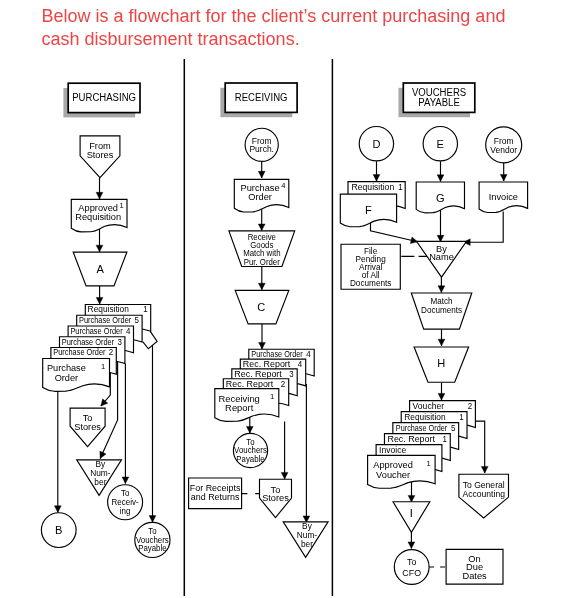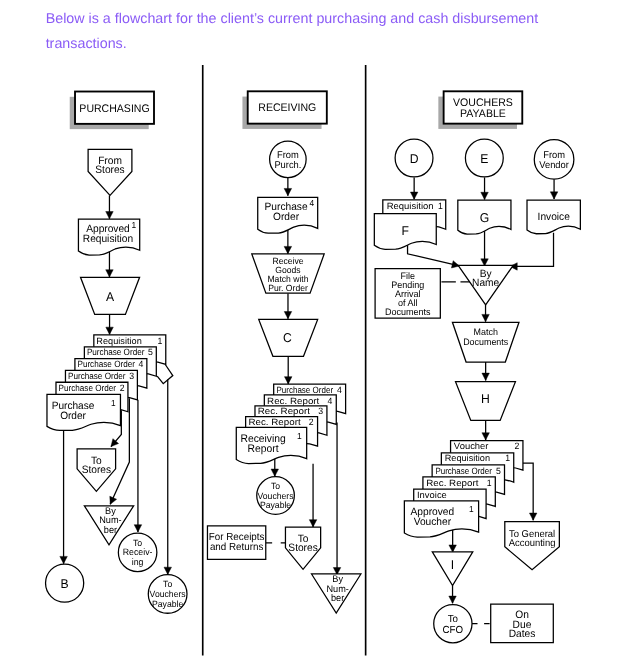--- a/index.html
+++ b/index.html
@@ -1,17 +1,17 @@
 <!DOCTYPE html>
 <html><head>
 <meta charset="utf-8">
 <style>
 html,body{margin:0;padding:0;background:#ffffff;}
 body{width:575px;height:598px;overflow:hidden;font-family:"Liberation Sans",sans-serif;}
-#intro{position:absolute;left:41.5px;top:5px;width:500px;font-size:13px;line-height:23.1px;color:#8b5cf6;}
+#intro{position:absolute;left:41.5px;top:5px;width:500px;font-size:18px;line-height:23.1px;color:#ef4444;}
 #diagram{position:absolute;left:0;top:0;display:block;}
 #diagram text{font-family:"Liberation Sans",sans-serif;fill:#000000;}
 </style>
 </head>
 <body>
 
 <div id="intro">Below is a flowchart for the client’s current purchasing and cash disbursement transactions.</div>
 <svg id="diagram" width="575" height="598">
     <line x1="184.3" y1="59" x2="184.3" y2="596" stroke="#000000" stroke-width="1.5"></line>
     <line x1="332.4" y1="59" x2="332.4" y2="596" stroke="#000000" stroke-width="1.5"></line>

